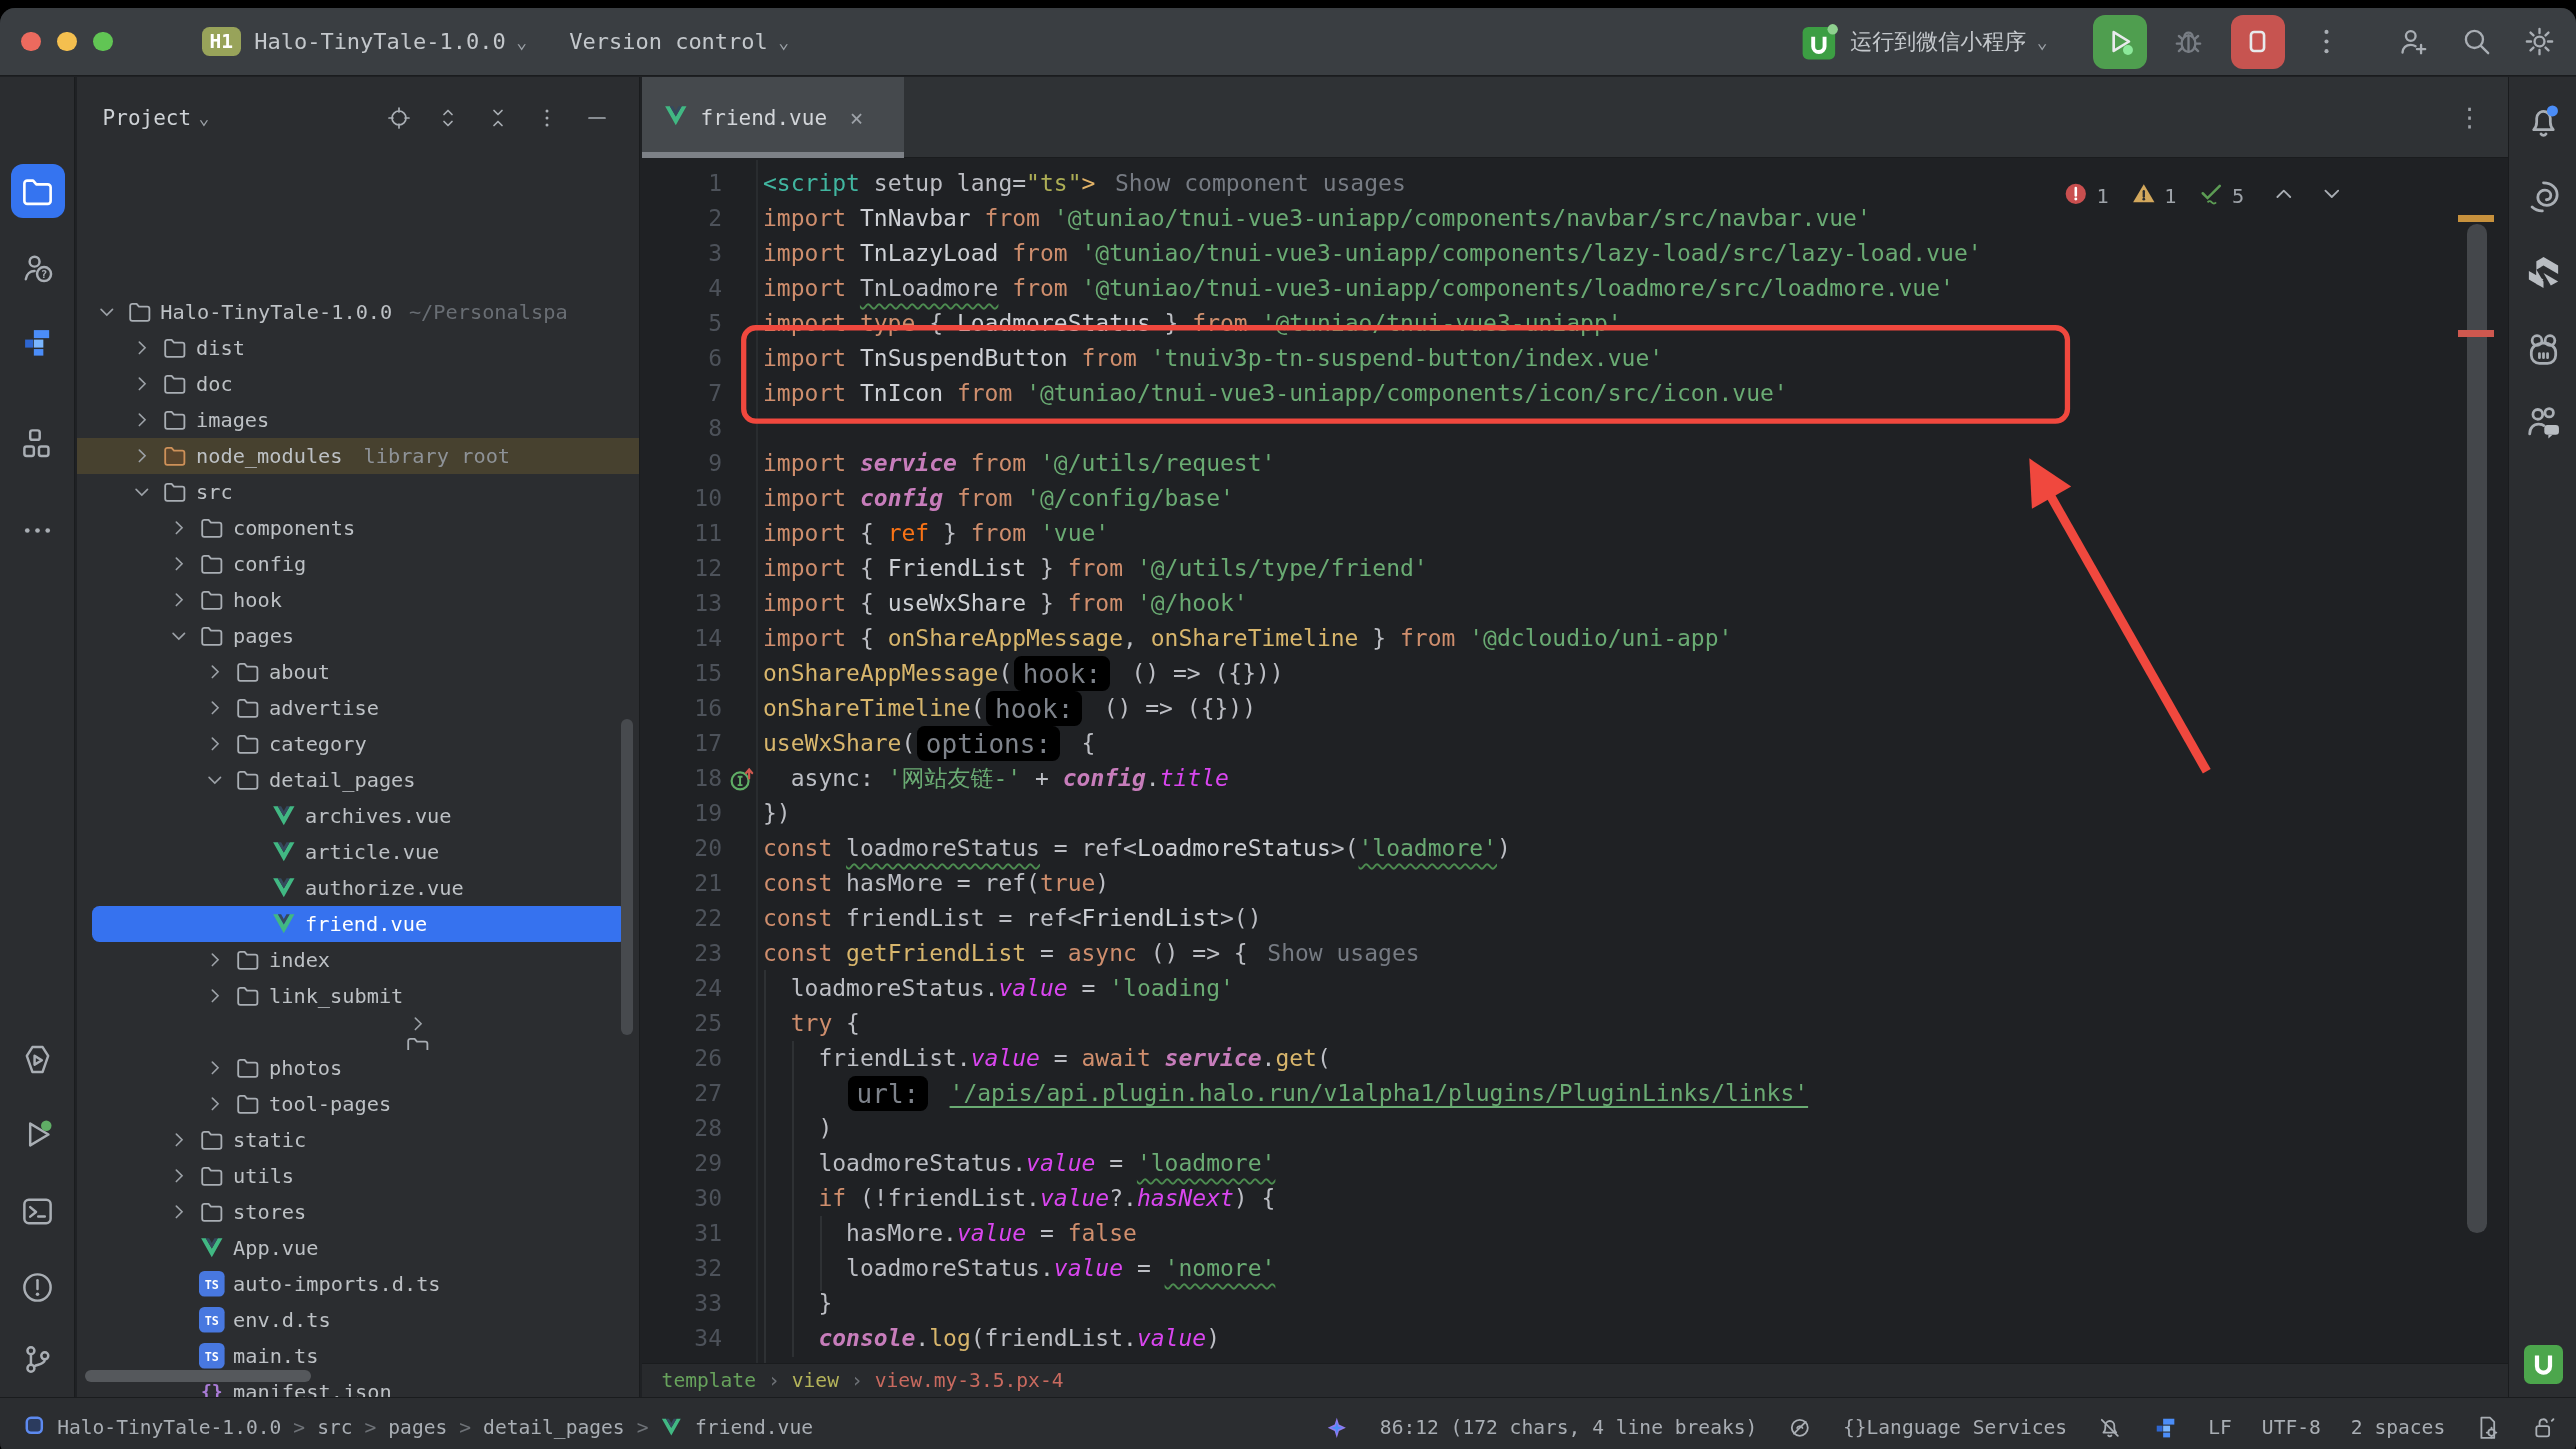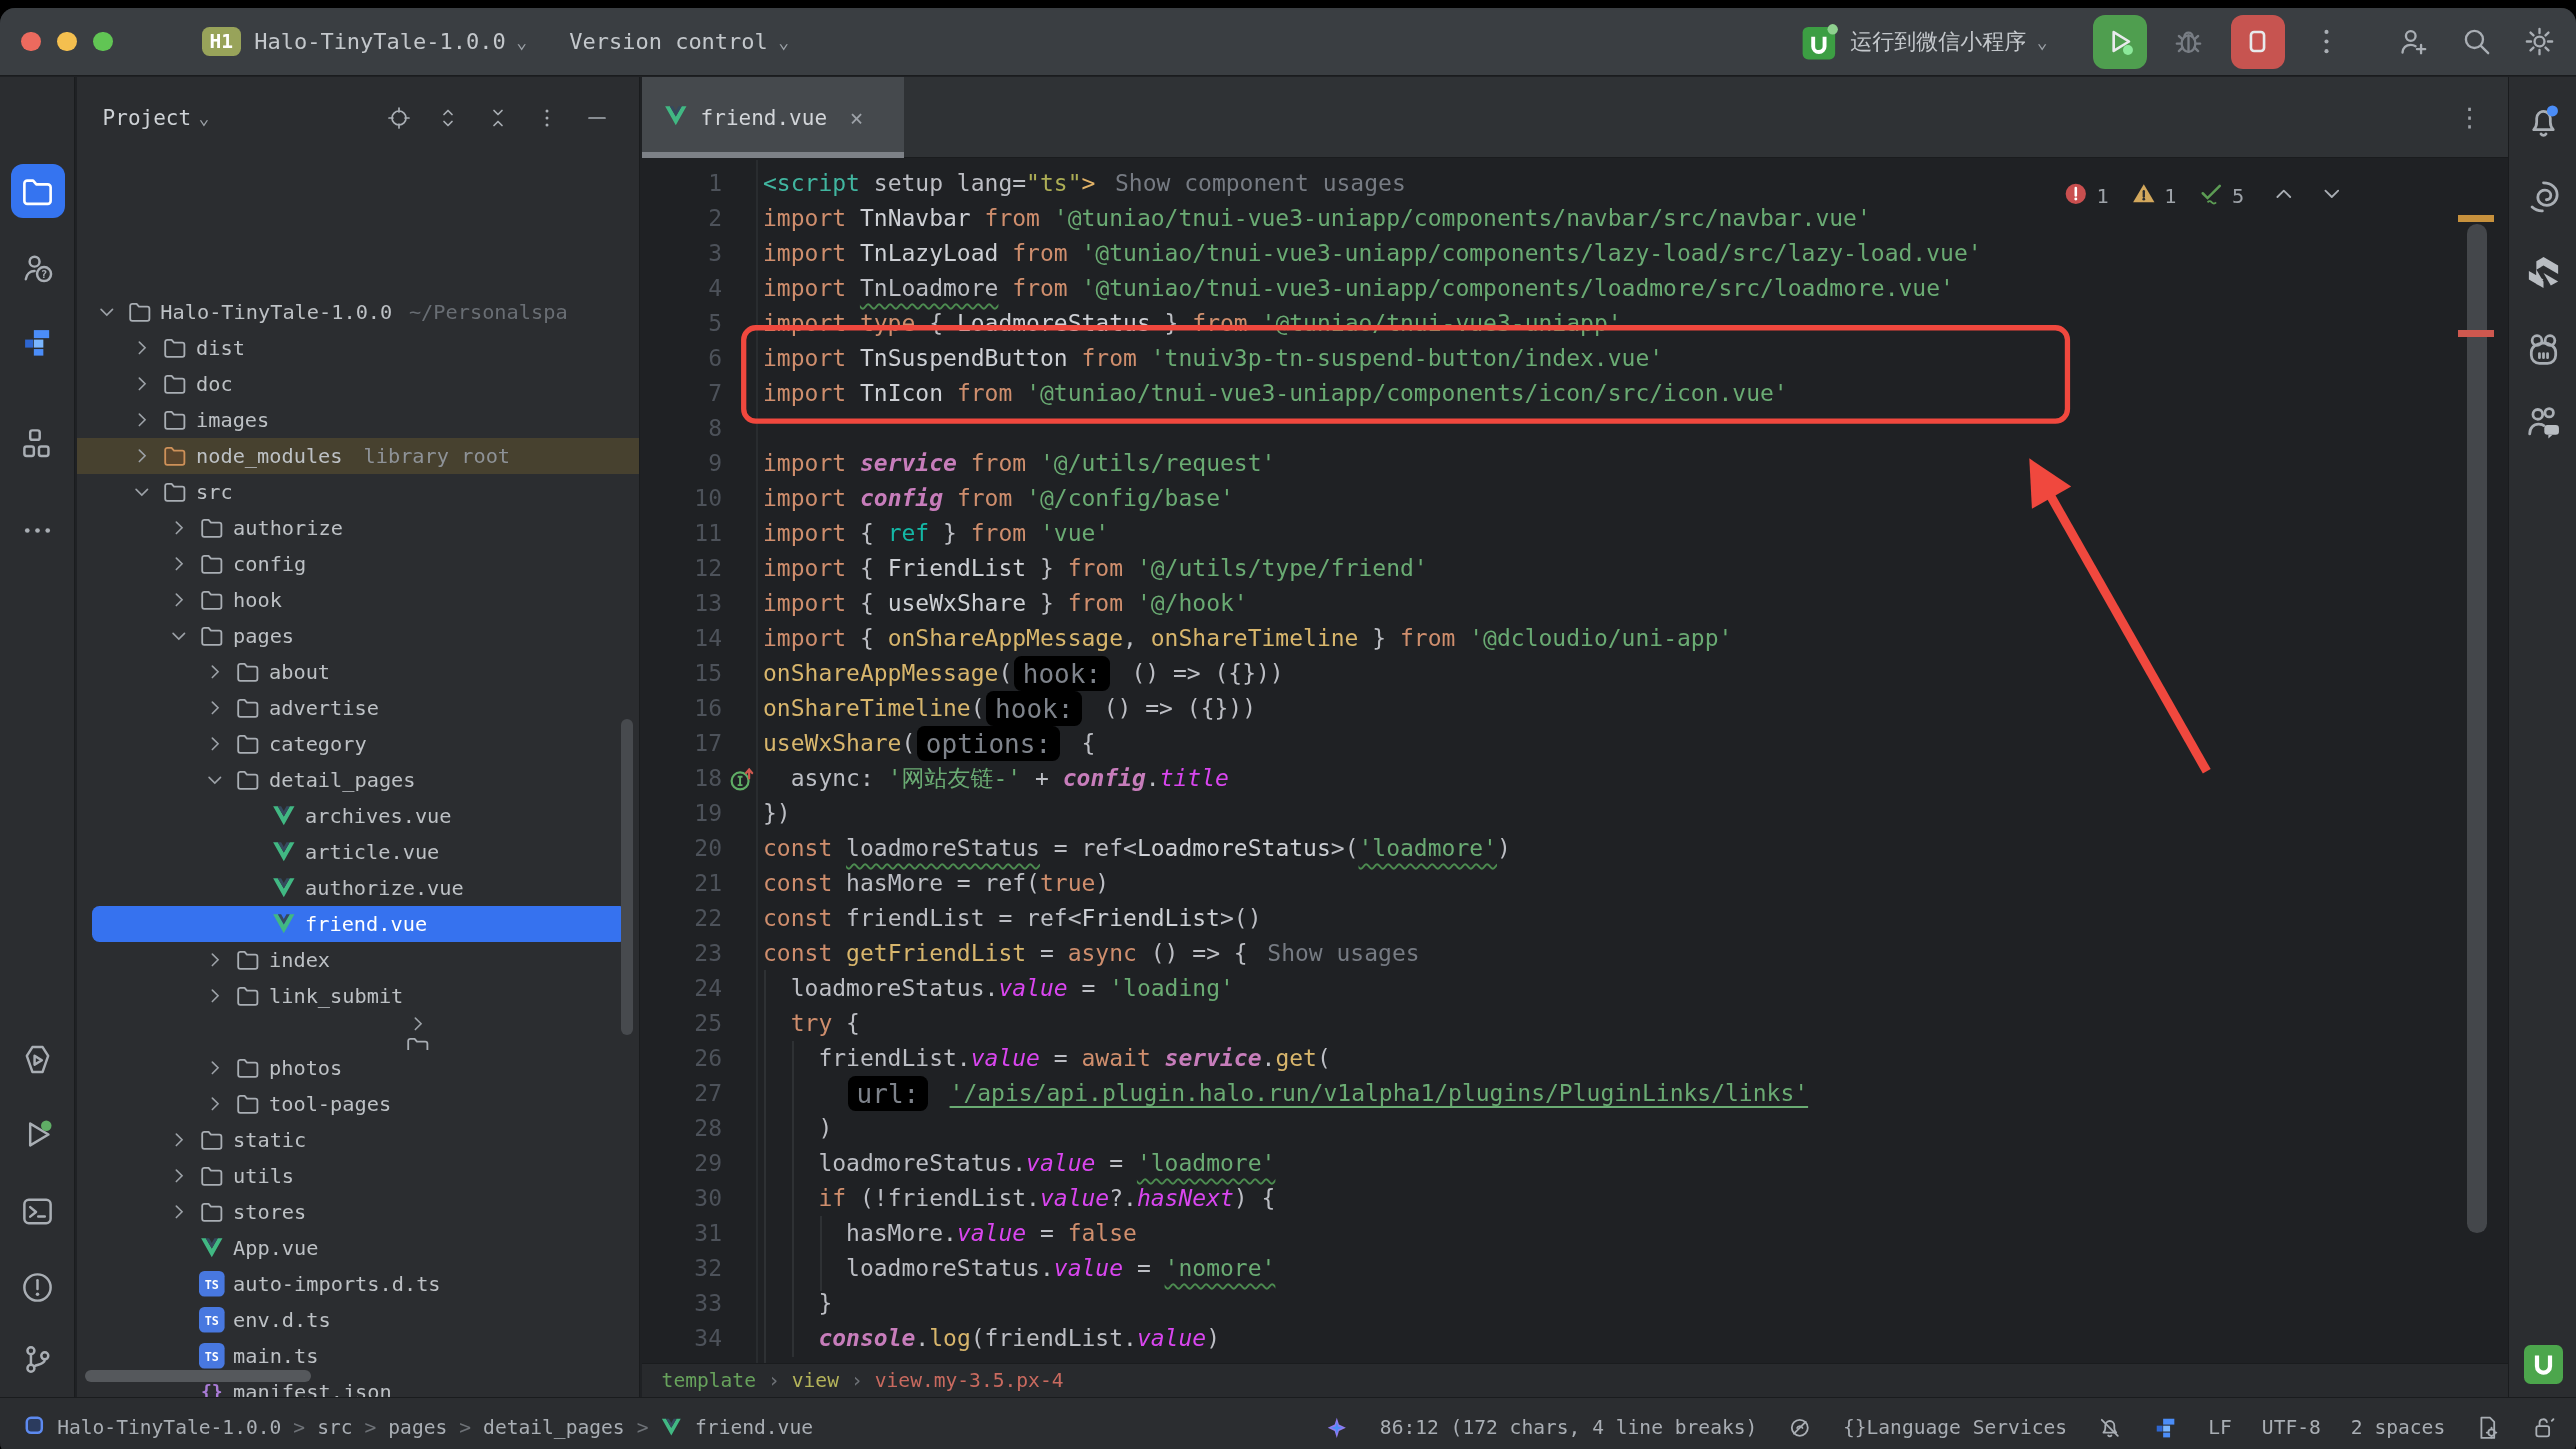--- a/index.html
+++ b/index.html
@@ -62,21 +62,21 @@
   #codearea { position:absolute; left:0; top:83px; right:0; bottom:34px; overflow:hidden; }
   #gutter-sep { position:absolute; left:114px; top:0; bottom:0; width:1.5px; background:#292C2F; }
   .cl { height:35px; line-height:35px; display:flex; font-size:23px; white-space:pre; }
   .cl .ln { width:80px; text-align:right; color:#4D525A; flex:none; }
   .cl .gut { width:41px; flex:none; display:flex; align-items:center; justify-content:center; }
   .cl .gut svg { width:29px; height:29px; }
   #code-lines { padding-top:6px; }
   .s-kw{color:#CF8E6D;} .s-id{color:#BCBEC4;} .s-comp{color:#CDD0D5;}
   .s-str{color:#6AAB73;} .s-func{color:#D8B66C;} .s-prop{color:#d946ef;font-style:italic;}
   .s-ital{color:#C77DBB; font-style:italic; font-weight:bold;}
-  .s-red{color:#14b8a6;}
+  .s-red{color:#f97316;}
   .s-tag{color:#41B6A0;} .s-attrval{color:#ADAE55;} .s-brk{color:#E3B368;}
   .s-hint{color:#767B83; margin-left:19.6px;}
   .s-wid{color:#BCBEC4; text-decoration:underline wavy #4C8C50 1.5px; text-underline-offset:6.8px;}
   .s-strw{color:#6AAB73; text-decoration:underline wavy #4C8C50 1.5px; text-underline-offset:6.8px;}
   .s-strl{color:#6AAB73; text-decoration:underline; text-underline-offset:5.3px;}
   .s-chip{background:#000000; color:#7E838B; font-size:26px; border-radius:7.5px; padding:2.3px 9px; margin:0 7.5px 0 1.5px; align-self:center; line-height:normal;}
   .iguide { position:absolute; width:1.5px; background:#2E3134; }
 
   #inspect { position:absolute; right:151px; top:104px; display:flex; align-items:center; gap:10.5px; color:#9EA3A9; font-size:20.3px; }
   #inspect .grp { display:flex; align-items:center; gap:7.5px; margin-right:12px; }
@@ -365,21 +365,21 @@
           <span class="chev">
             <svg viewBox="0 0 24 24">
               <path d="M9 5l7 7-7 7" stroke="#9CA1A7" stroke-width="2" fill="none" stroke-linecap="round"></path>
             </svg>
           </span>
           <span class="ticon">
             <svg viewBox="0 0 24 24">
               <path d="M3 6.5a2 2 0 0 1 2-2h4l2.2 2.6H19a2 2 0 0 1 2 2v9.4a2 2 0 0 1-2 2H5a2 2 0 0 1-2-2z" fill="none" stroke="#A9AEB4" stroke-width="1.7" stroke-linecap="round" stroke-linejoin="round"></path>
             </svg>
           </span>
-          <span class="lbl">authorize</span>
+          <span class="lbl">components</span>
         </div>
         <div class="trow" style="padding-left: 84px;">
           <span class="chev">
             <svg viewBox="0 0 24 24">
               <path d="M9 5l7 7-7 7" stroke="#9CA1A7" stroke-width="2" fill="none" stroke-linecap="round"></path>
             </svg>
           </span>
           <span class="ticon">
             <svg viewBox="0 0 24 24">
               <path d="M3 6.5a2 2 0 0 1 2-2h4l2.2 2.6H19a2 2 0 0 1 2 2v9.4a2 2 0 0 1-2 2H5a2 2 0 0 1-2-2z" fill="none" stroke="#A9AEB4" stroke-width="1.7" stroke-linecap="round" stroke-linejoin="round"></path>

